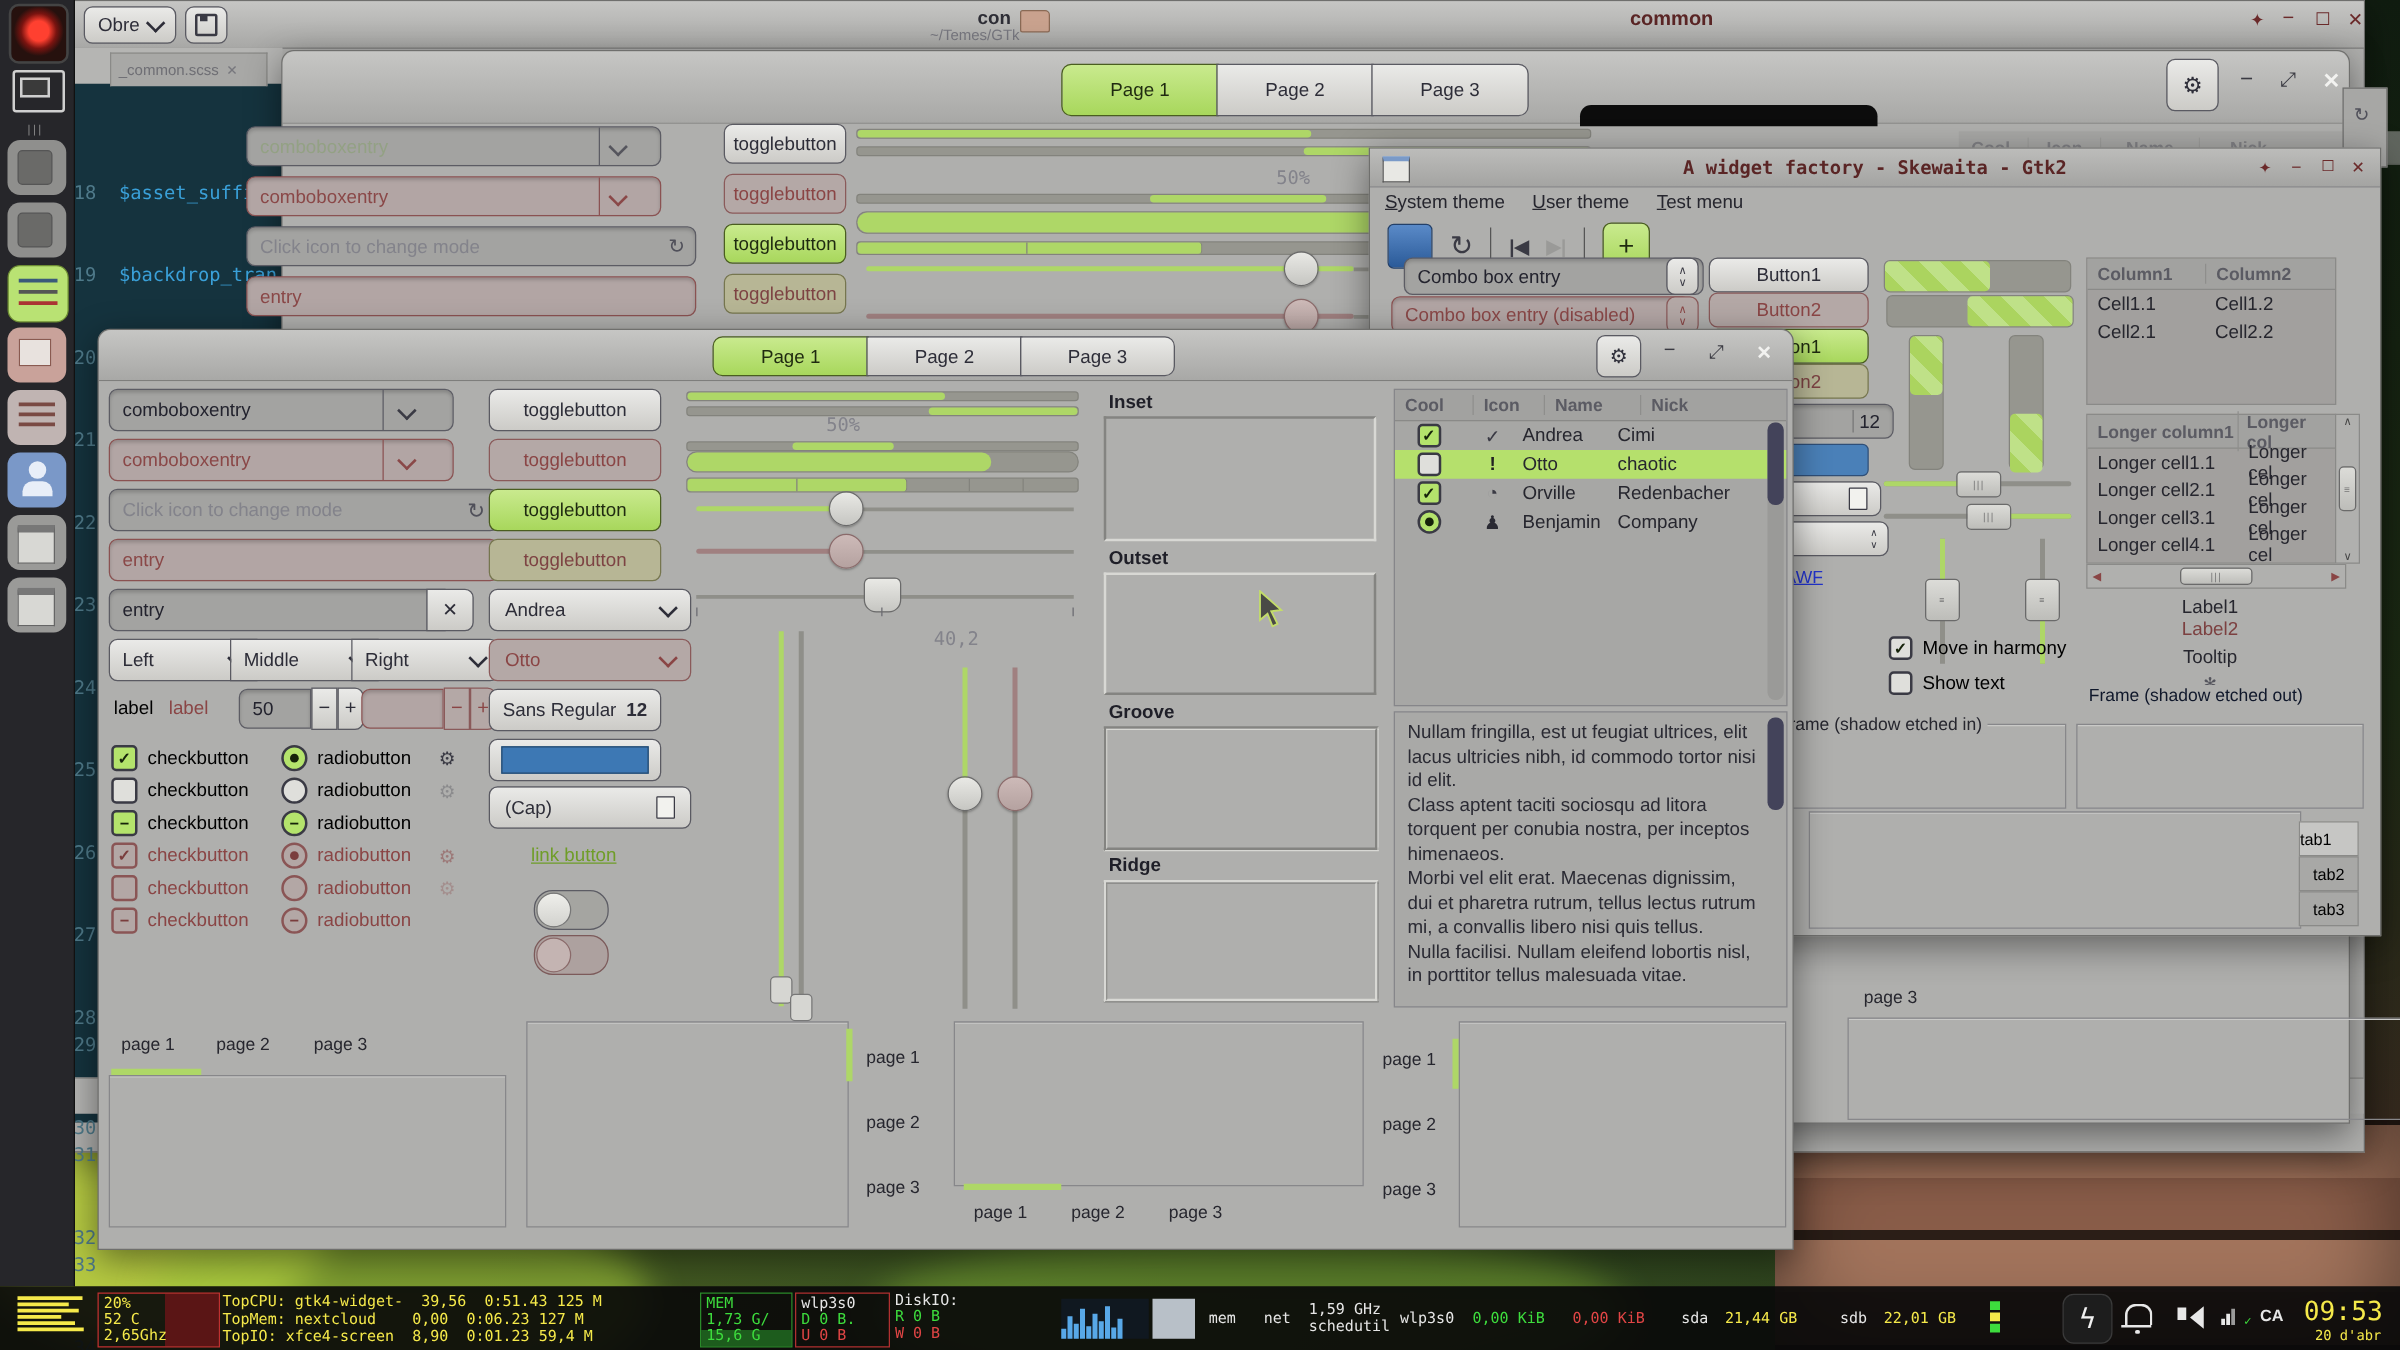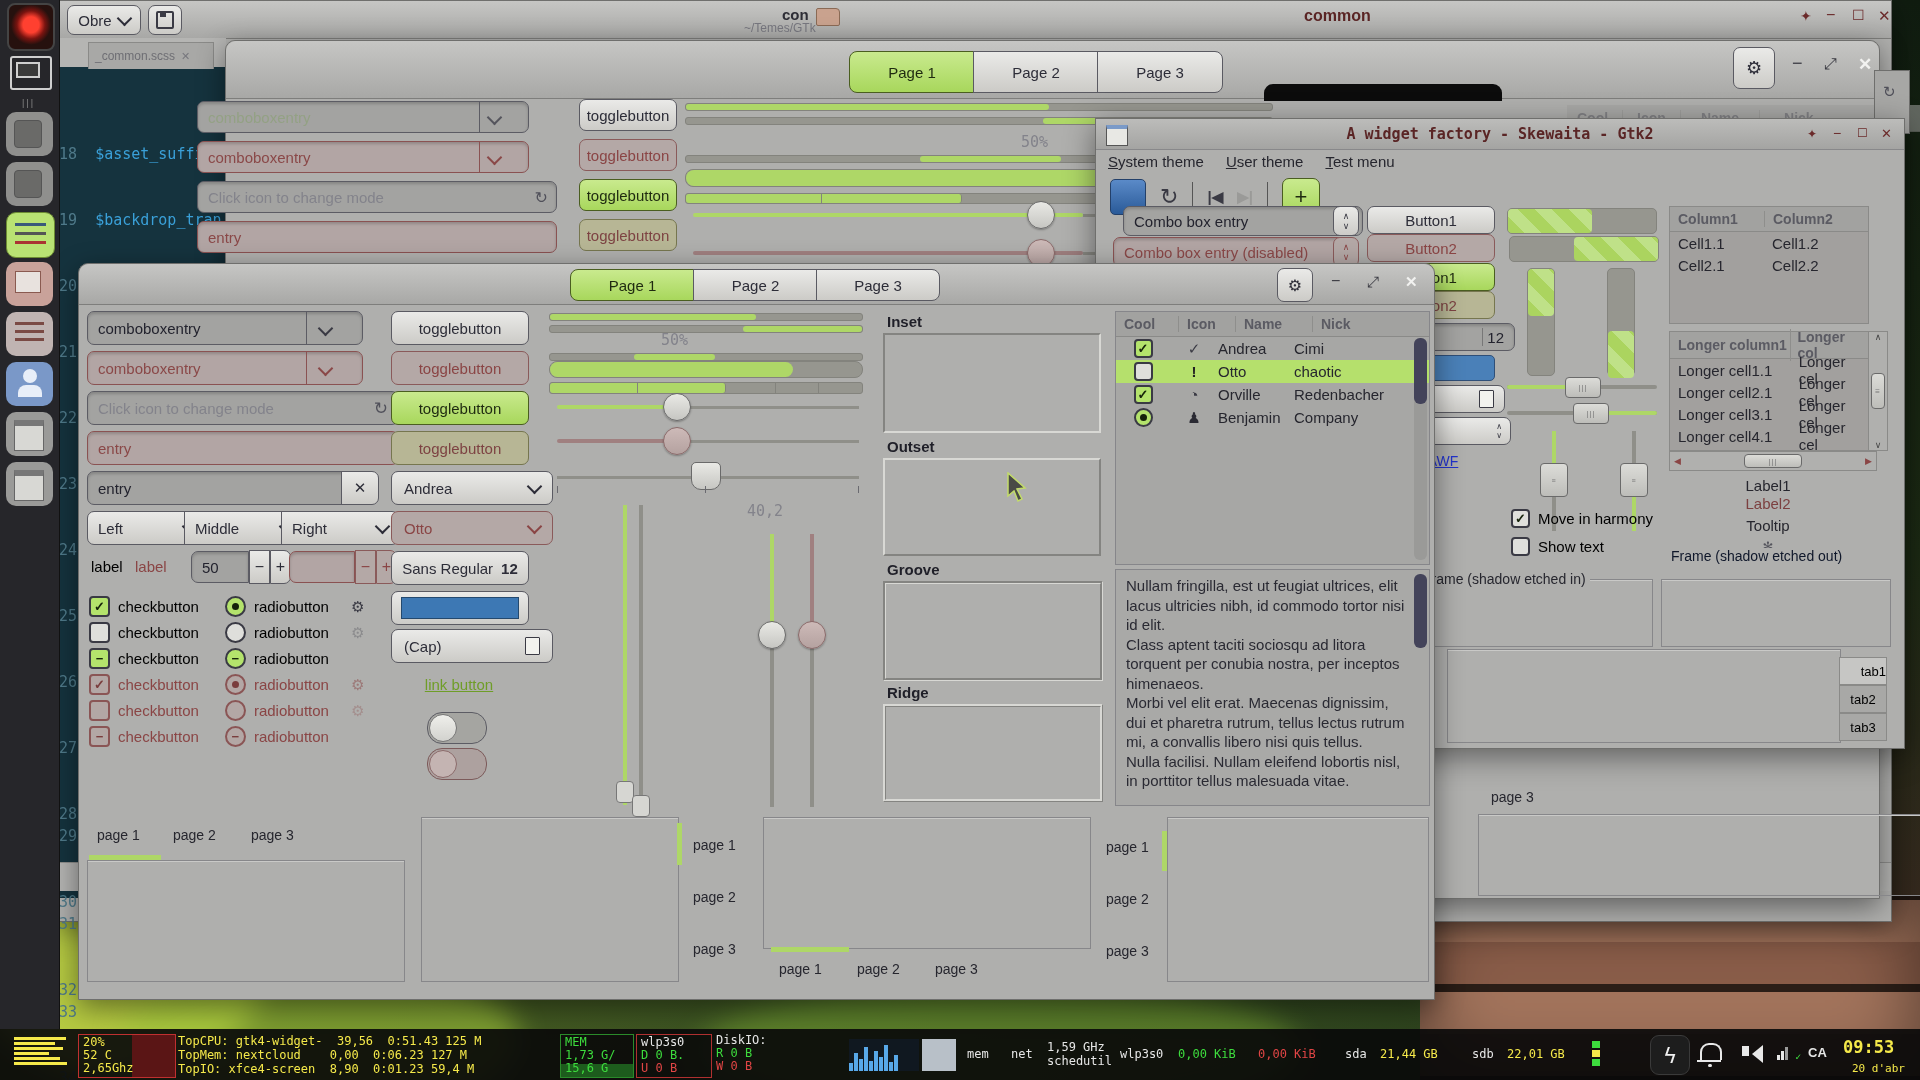--- a/index.html
+++ b/index.html
@@ -399,21 +399,21 @@
   <div class="a" style="left:573px;top:376px;width:198px;text-align:center;font-size:15px;color:#7c4040">Label2</div>
   <div class="a" style="left:573px;top:398px;width:198px;text-align:center;font-size:15px;color:#26262e">Tooltip</div>
   <div class="a" style="left:573px;top:420px;width:198px;text-align:center;font-size:13px;color:#55555d">✻</div>
 
   <span class="a" style="left:323px;top:452px;font-size:14px;color:#26262e;background:#afafad;padding:0 4px;z-index:2">Frame (shadow etched in)</span>
   <div class="a frame-b" style="left:221px;top:460px;width:334px;height:66px"></div>
   <span class="a" style="left:571px;top:429px;font-size:14px;color:#0f172a;background:#afafad;padding:0 4px;z-index:2">Frame (shadow etched out)</span>
   <div class="a frame-b" style="left:565px;top:460px;width:228px;height:66px"></div>
 
   <div class="a frame-b" style="left:351px;top:530px;width:392px;height:92px"></div>
-  <div class="a f" style="left:743px;top:538px;width:46px;height:26px;background:#c6c6c4;border:1px solid #8a8a88;font-size:13px;justify-content:flex-end">
+  <div class="a f" style="left:743px;top:538px;width:46px;height:26px;background:#c6c6c4;border:1px solid #8a8a88;font-size:13px;justify-content:flex-start">
       <span>tab1</span>
     </div>
   <div class="a f" style="left:743px;top:566px;width:46px;height:26px;background:#a8a8a6;border:1px solid #8a8a88;font-size:13px;justify-content:center">
       <span>tab2</span>
     </div>
   <div class="a f" style="left:743px;top:594px;width:46px;height:26px;background:#a8a8a6;border:1px solid #8a8a88;font-size:13px;justify-content:center">
       <span>tab3</span>
     </div>
 </div>
 
@@ -849,15 +849,15 @@
   </div>
   <div class="a" style="left:1742px;top:16px">
     <div style="width:7px;height:10px;background:#e8e8e8;display:inline-block"></div>
     <div style="width:0;height:0;border-top:9px solid transparent;border-bottom:9px solid transparent;border-right:11px solid #e8e8e8;display:inline-block;margin-left:-4px;vertical-align:top"></div>
   </div>
   <div class="a" style="left:1777px;top:18px">
     <div style="display:inline-block;width:3px;height:5px;background:#e8e8e8;margin-right:1px"></div><div style="display:inline-block;width:3px;height:9px;background:#e8e8e8;margin-right:1px"></div><div style="display:inline-block;width:3px;height:13px;background:#9a9a9a"></div>
     <span class="cg" style="font-size:10px">✓</span>
   </div>
   <span class="a cw" style="left:1808px;top:16px;font-weight:bold;font-family:'Liberation Sans',sans-serif;font-size:13px">CA</span>
-  <span class="a cy" style="left:1843px;top:8px;font-size:17px;font-weight:bold">09:53</span>
+  <span class="a cy" style="left:1843px;top:8px;font-size:21px;font-weight:normal">09:53</span>
   <span class="a cy" style="left:1852px;top:33px;font-size:11px">20 d'abr</span>
 </div>
 
 </body></html>

